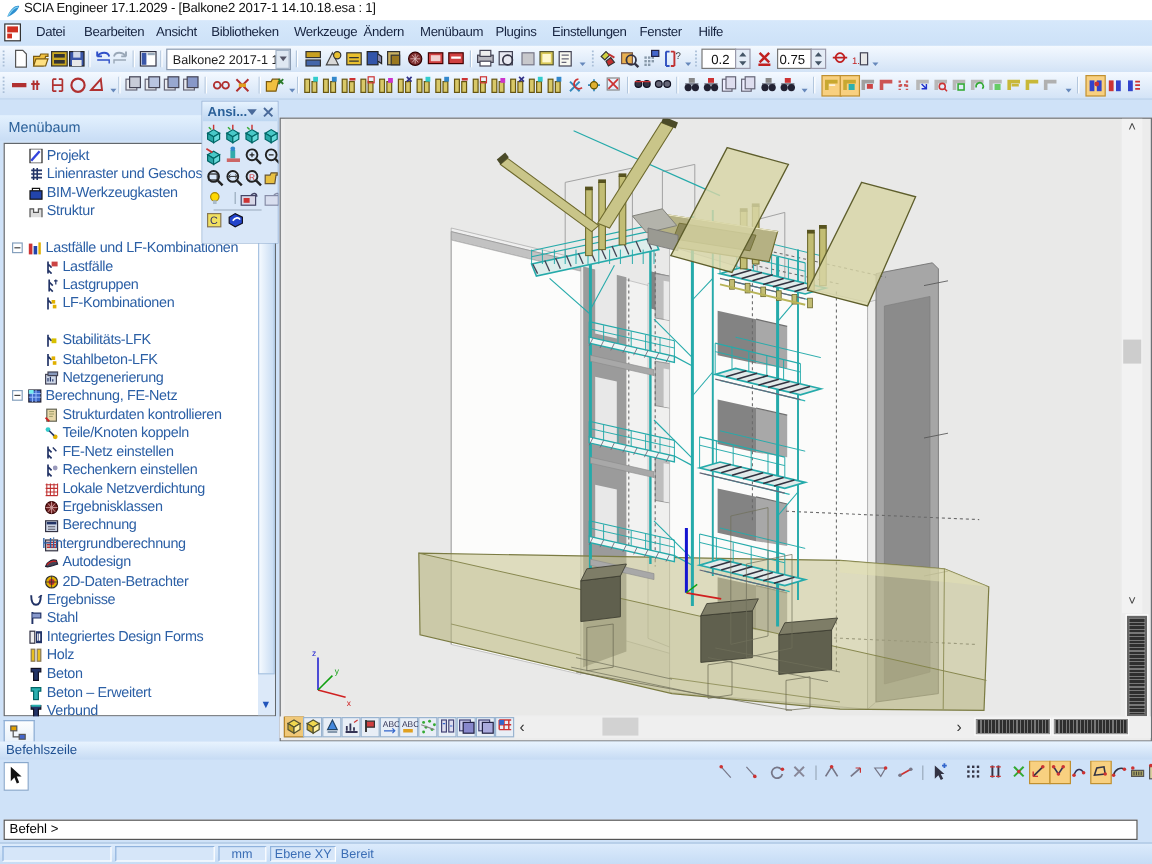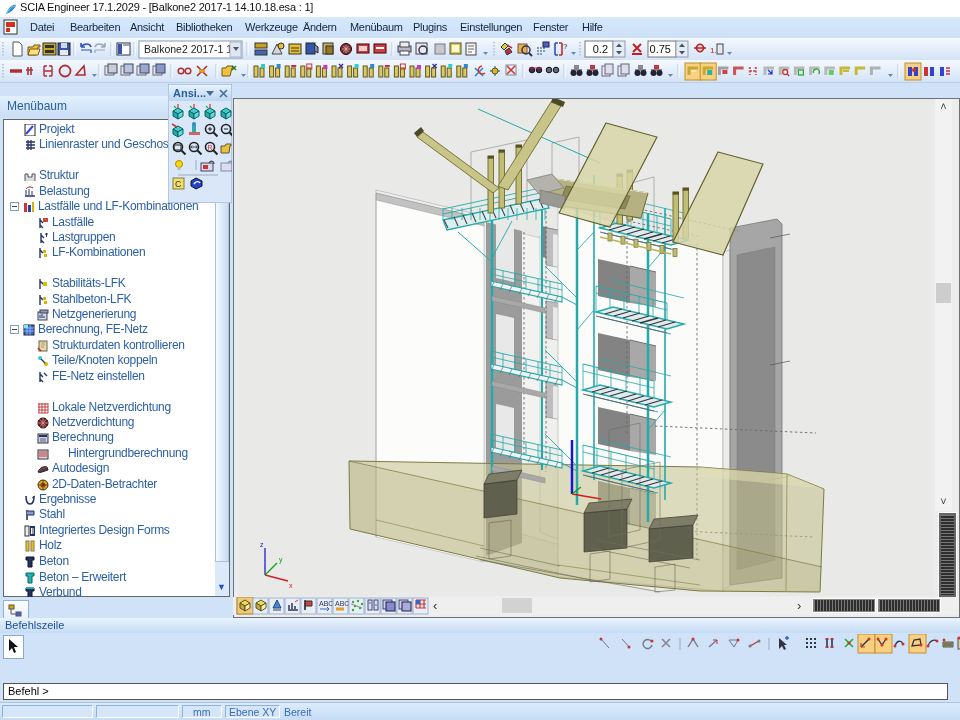--- a/index.html
+++ b/index.html
@@ -486,37 +486,36 @@
         <span class="tx" style="left:35px">Projekt</span>
       </div>
 <div class="trow" style="top:18px">
         <span style="left:20px" class="icw">
           <svg class="tic" width="12" height="12">
             <path d="M2 3 H11 M2 6 H11 M2 9 H11 M4 1 V11 M7 1 V11" stroke="#223366" stroke-width="1.3"></path>
           </svg>
         </span>
         <span class="tx" style="left:35px">Linienraster und Geschosse</span>
       </div>
+<div class="trow" style="top:34px">
+        <span style="left:20px" class="icw">
+          <svg class="tic" width="12" height="12">
+            <rect x="1" y="4" width="10" height="7" fill="#2244aa" stroke="#111"></rect>
+            <path d="M3 4 V2 H9 V4" stroke="#111" fill="none"></path>
+          </svg>
+        </span>
+        <span class="tx" style="left:35px">BIM-Werkzeugkasten</span>
+      </div>
 <div class="trow" style="top:49px">
         <span style="left:20px" class="icw">
           <svg class="tic" width="12" height="12">
             <path d="M1 11 V4 H4 V7 H8 V4 H11 V11" stroke="#555" fill="#ddd"></path>
           </svg>
         </span>
         <span class="tx" style="left:35px">Struktur</span>
-      </div>
-<div class="trow" style="top:65px">
-        <span style="left:20px" class="icw">
-          <svg class="tic" width="12" height="12">
-            <path d="M1 10 H11" stroke="#223366" stroke-width="1.5"></path>
-            <path d="M2 9 L2 4 M5 9 L5 3 M8 9 L8 5" stroke="#223366"></path>
-            <path d="M9 2 C6 0 4 1 2 3" stroke="#882222" fill="none"></path>
-          </svg>
-        </span>
-        <span class="tx" style="left:35px">Belastung</span>
       </div>
 <div class="trow" style="top:80px">
         <span class="pm"></span>
         <span style="left:19px" class="icw">
           <svg class="tic" width="12" height="12">
             <rect x="1" y="2" width="3" height="9" fill="#cc3333"></rect>
             <rect x="5" y="4" width="3" height="7" fill="#2244aa"></rect>
             <rect x="9" y="1" width="2" height="10" fill="#e0b000"></rect>
           </svg>
         </span>
@@ -612,55 +611,64 @@
       </div>
 <div class="trow" style="top:250px">
         <span style="left:33px" class="icw">
           <svg class="tic" width="12" height="12">
             <path d="M3 1 V11 M3 3 L6 6 M3 8 L6 11" stroke="#223366" stroke-width="1.4"></path>
             <path d="M7 2 L10 5" stroke="#223366" stroke-width="1.2"></path>
           </svg>
         </span>
         <span class="tx" style="left:48px">FE-Netz einstellen</span>
       </div>
+<div class="trow" style="top:265px">
+        <span style="left:33px" class="icw">
+          <svg class="tic" width="12" height="12">
+            <path d="M3 1 V11 M3 3 L6 6 M3 8 L6 11" stroke="#223366" stroke-width="1.4"></path>
+            <circle cx="9" cy="4" r="2" fill="#99b"></circle>
+          </svg>
+        </span>
+        <span class="tx" style="left:48px">Rechenkern einstellen</span>
+      </div>
 <div class="trow" style="top:281px">
         <span style="left:33px" class="icw">
           <svg class="tic" width="12" height="12">
             <path d="M1 2 H11 M1 5 H11 M1 8 H11 M1 11 H11 M2 1 V11 M5 1 V11 M8 1 V11 M11 1 V11" stroke="#c03030" stroke-width="0.9"></path>
           </svg>
         </span>
         <span class="tx" style="left:48px">Lokale Netzverdichtung</span>
       </div>
 <div class="trow" style="top:296px">
         <span style="left:33px" class="icw">
           <svg class="tic" width="12" height="12">
             <circle cx="6" cy="6" r="5" fill="#702020" stroke="#300"></circle>
             <path d="M1 6 H11 M6 1 V11 M3 2.5 L9 9.5 M9 2.5 L3 9.5" stroke="#d0a0a0" stroke-width="0.8"></path>
           </svg>
         </span>
-        <span class="tx" style="left:48px">Netzverdichtung</span>
+        <span class="tx" style="left:48px">Ergebnisklassen</span>
       </div>
 <div class="trow" style="top:311px">
         <span style="left:33px" class="icw">
           <svg class="tic" width="12" height="12">
             <rect x="1" y="2" width="10" height="9" fill="#ccd4e4" stroke="#334"></rect>
             <rect x="2" y="3" width="8" height="2" fill="#223366"></rect>
             <path d="M3 7 H9 M3 9 H9" stroke="#556" stroke-width="0.9"></path>
           </svg>
         </span>
         <span class="tx" style="left:48px">Berechnung</span>
       </div>
 <div class="trow" style="top:327px">
         <span style="left:33px" class="icw">
           <svg class="tic" width="12" height="12">
             <rect x="1" y="2" width="10" height="9" fill="#ddd" stroke="#334"></rect>
             <path d="M2 4 H10 M2 6 H10 M2 8 H10" stroke="#c03030" stroke-width="1.2"></path>
           </svg>
         </span>
-        <span class="tx" style="left:64px">Hintergrundberechnung</span>
+        <span class="tx" style="left:31px">Hintergrundberechnung</span>
       </div>
 <div class="trow" style="top:342px">
         <span style="left:33px" class="icw">
           <svg class="tic" width="12" height="12">
             <path d="M1 9 C3 4 7 3 10 4 L11 7 L8 8 C5 9 3 10 1 9 Z" fill="#445" stroke="#223"></path>
             <path d="M2 8 C4 5 8 4 10 5" stroke="#c22" fill="none"></path>
           </svg>
         </span>
         <span class="tx" style="left:48px">Autodesign</span>
       </div>

